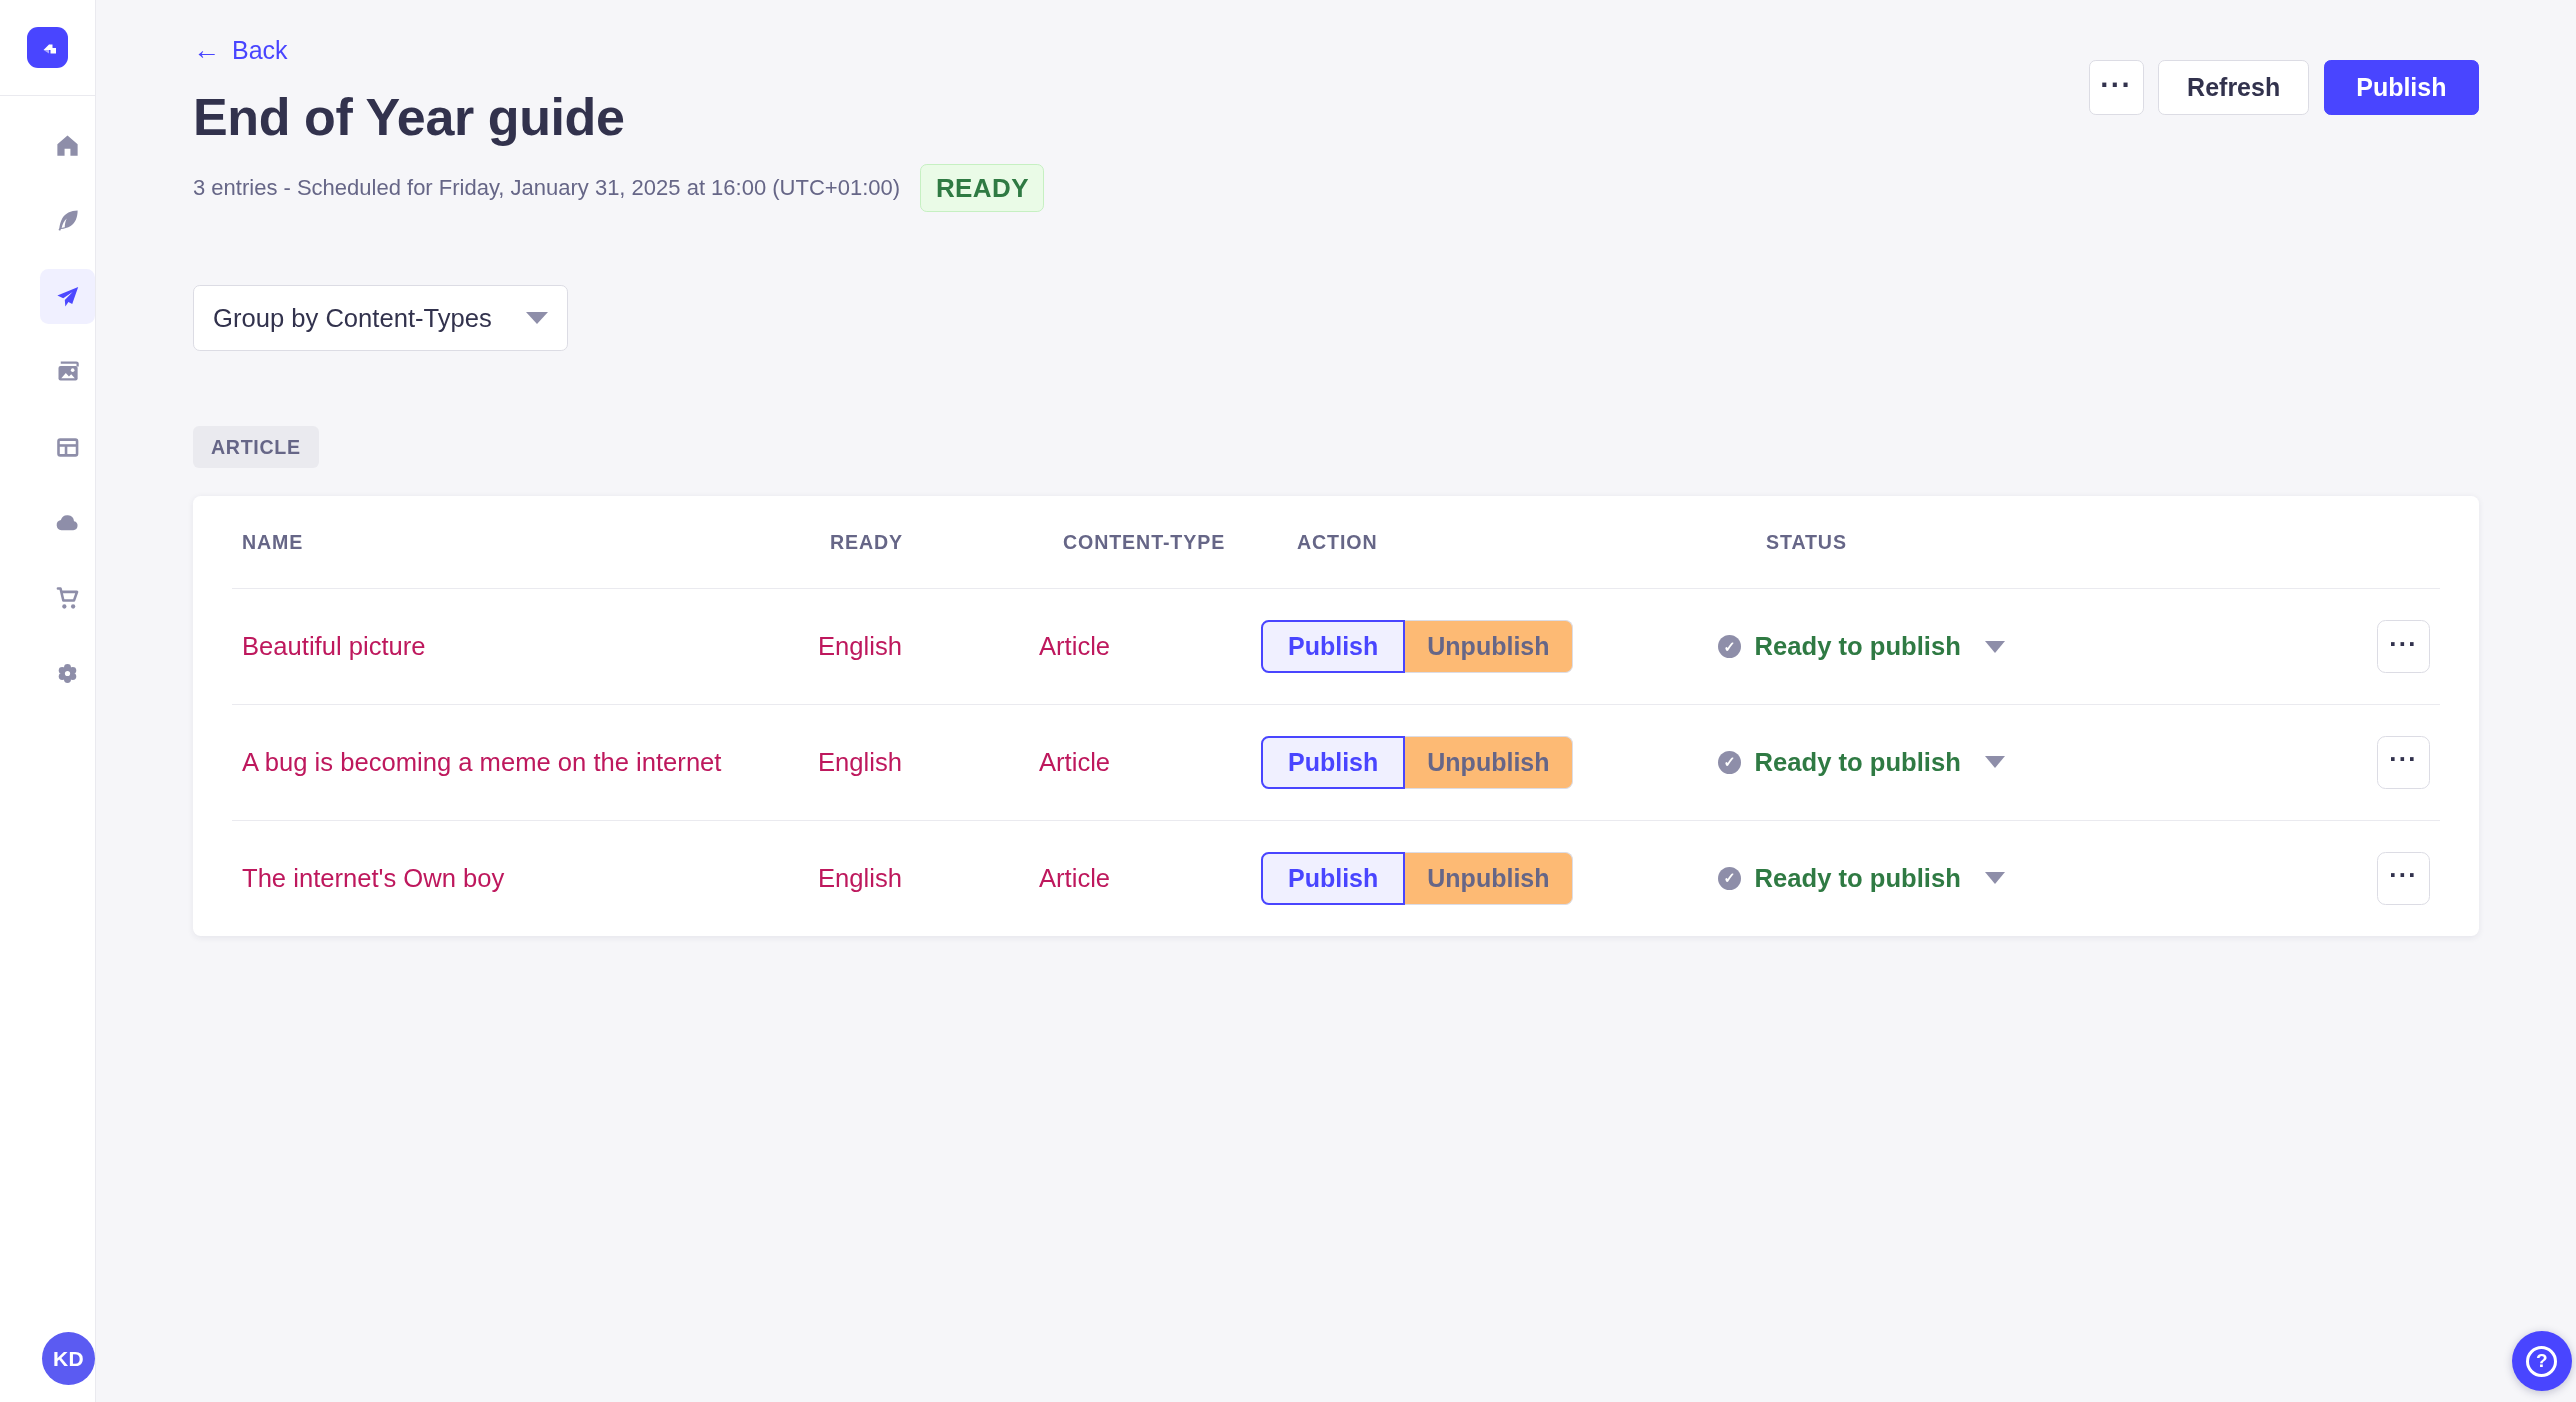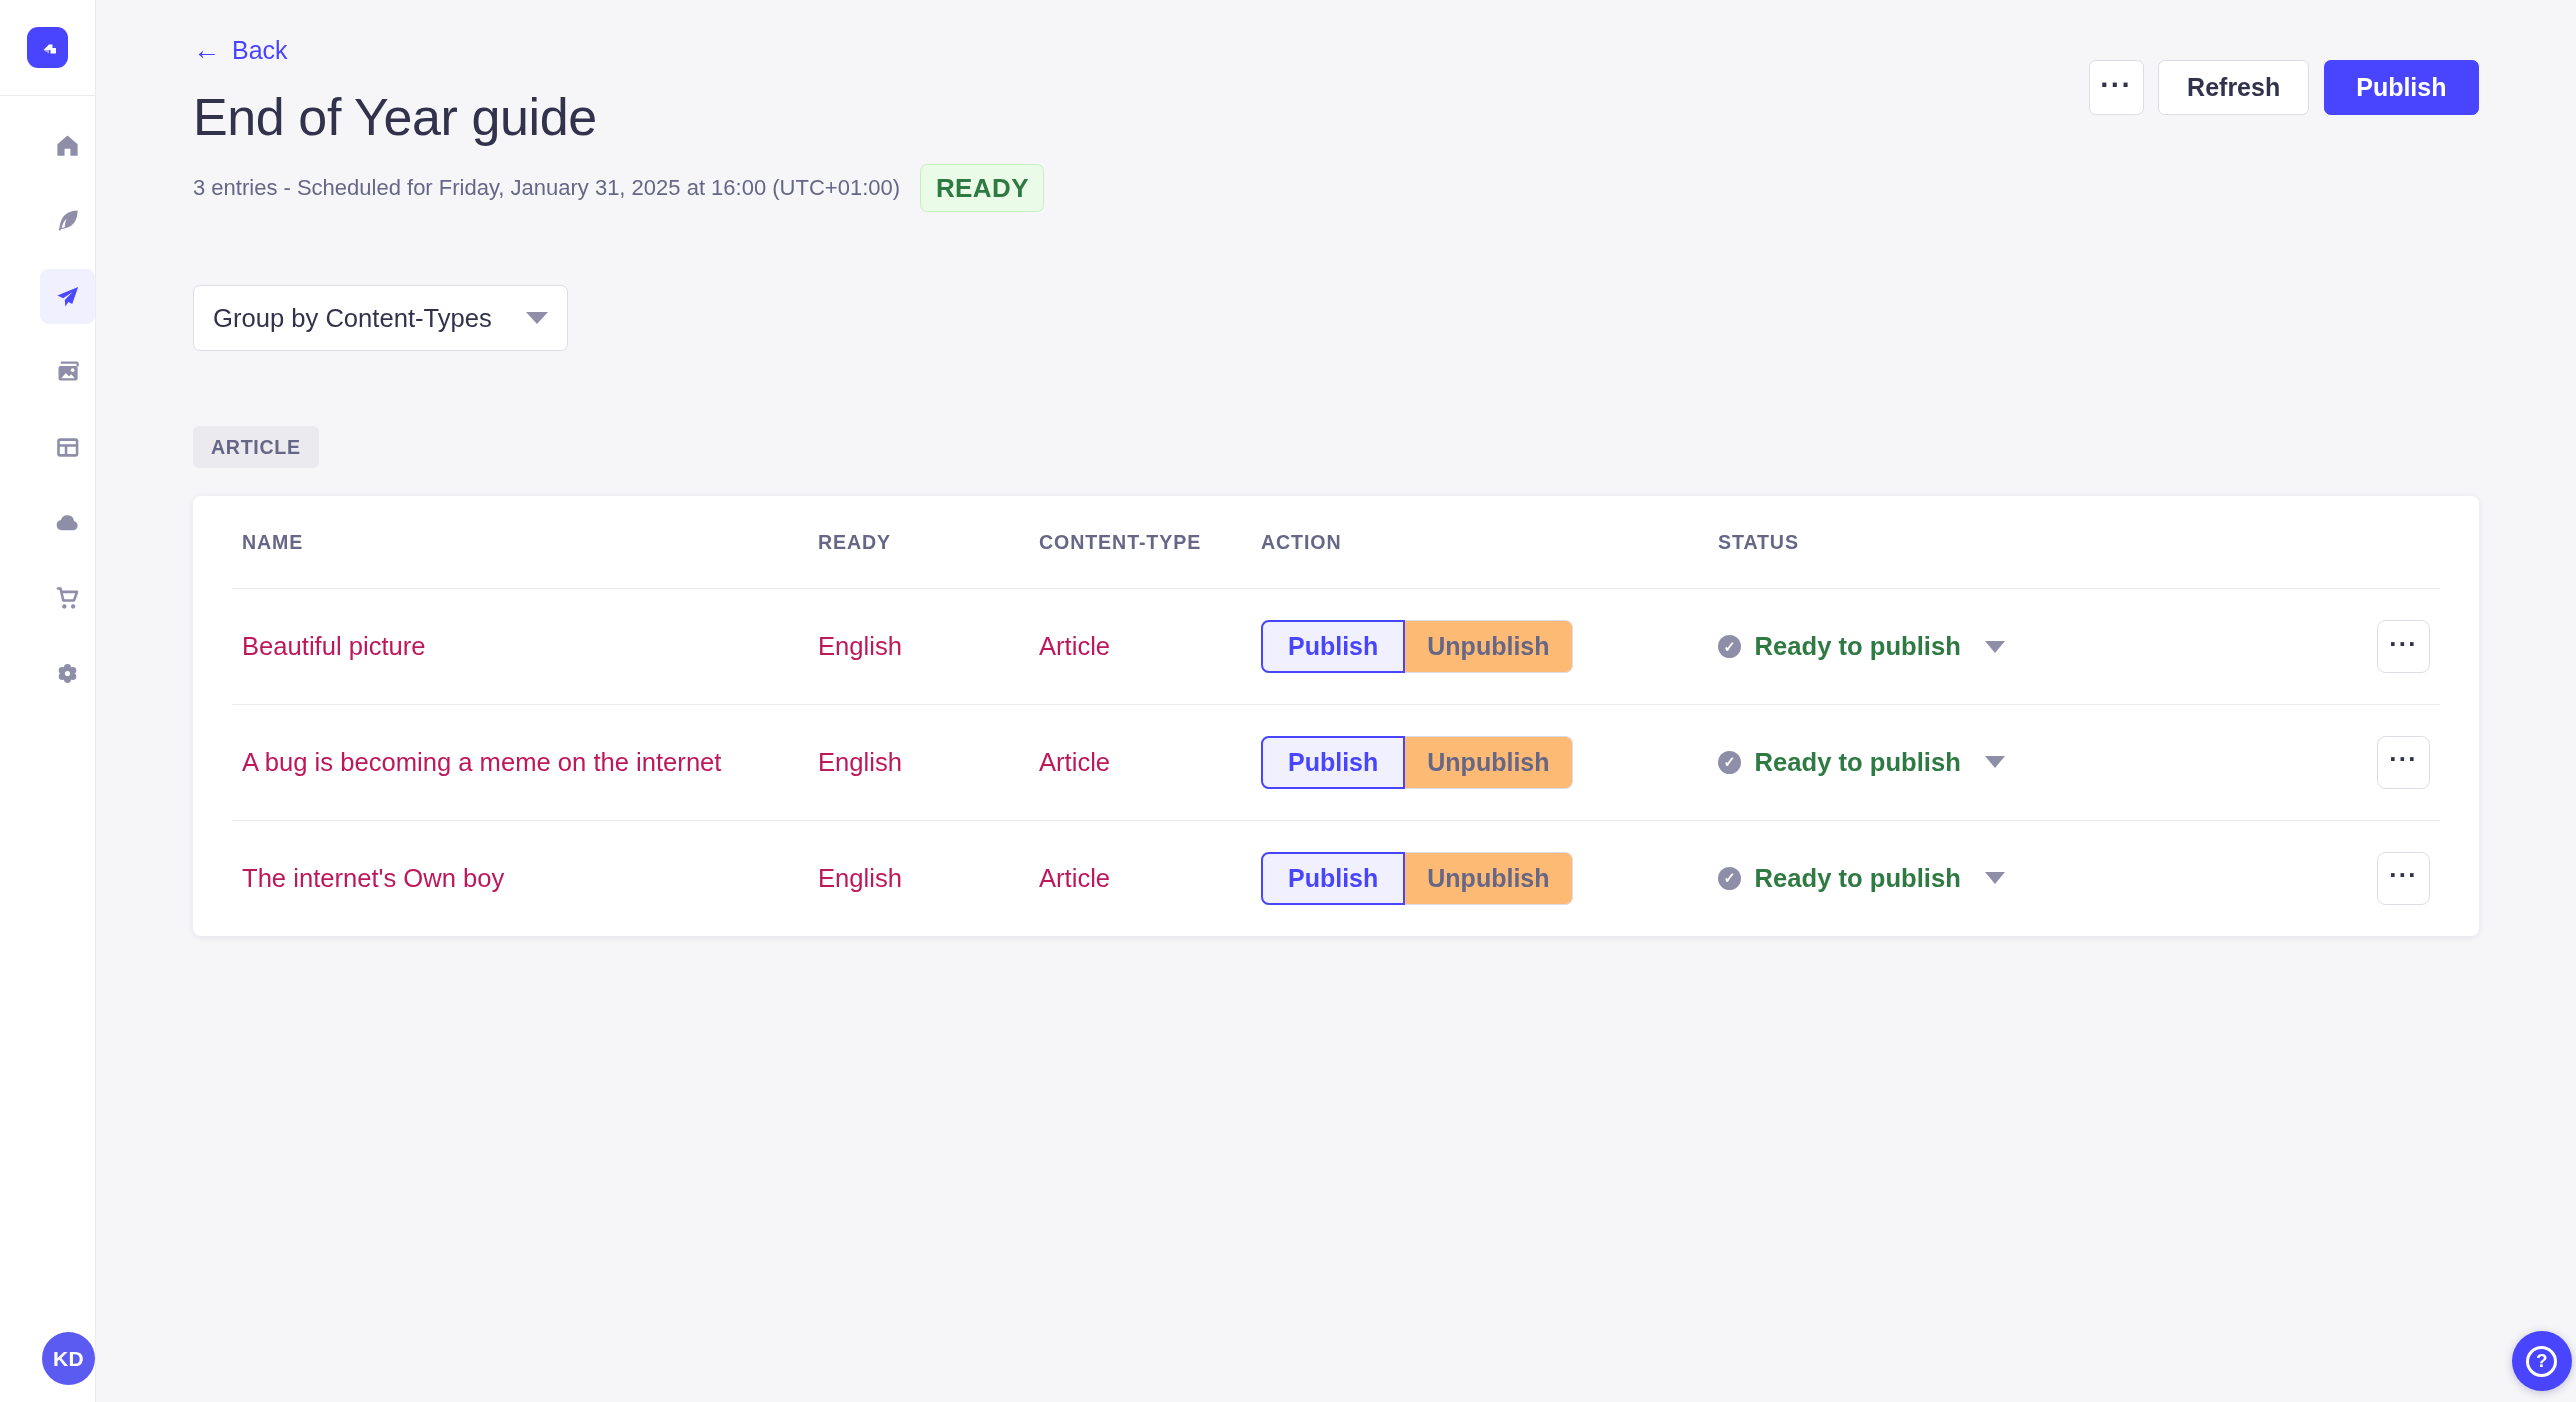--- a/index.html
+++ b/index.html
@@ -46,21 +46,21 @@
 
   .back-row {
     margin-top: 36px; display: inline-flex; align-items: center; gap: 12px;
     color: #4945ff; font-size: 25px; cursor: pointer;
   }
   .back-arrow { font-size: 27px; line-height: 1; }
   .back-label { font-weight: 500; }
 
   .header-bar { position: relative; }
   .page-title {
-    margin-top: 22px; font-size: 52px; font-weight: 400; color: #32324d; letter-spacing: -0.4px;
+    margin-top: 22px; font-size: 52px; font-weight: 700; color: #32324d; letter-spacing: -0.4px;
   }
   .subtitle-row { margin-top: 17px; display: flex; align-items: center; gap: 20.4px; }
   .subtitle { font-size: 22px; color: #666687; }
   .ready-badge {
     background: #eafbe7; border: 1.7px solid #c6f0c2; color: #2f7a43;
     font-size: 26px; font-weight: bold; letter-spacing: 0.4px;
     padding: 7.7px 14.5px; border-radius: 6.8px;
   }
 
   .header-actions {
@@ -99,21 +99,21 @@
     margin-top: 28px; background: #fff; border-radius: 7.7px;
     box-shadow: 0 1.7px 6.8px rgba(33,33,82,0.08);
     overflow: hidden;
   }
   .t-row {
     display: grid;
     grid-template-columns: 576px 221px 222px 457px 1fr 102px;
     align-items: center;
     padding: 0 49px;
   }
-  .t-head { height: 92px; }
+  .t-head { height: 92px; gap: 12px; }
   .t-head .t-cell {
     font-size: 19.6px; font-weight: bold; letter-spacing: 0.9px; color: #666687;
   }
   .t-divider { height: 0.9px; background: #eaeaef; margin: 0 39px; }
   .t-body-row { height: 115px; }
   .t-cell { font-size: 25.6px; color: #be185d; }
 
   .seg { display: inline-flex; }
   .seg-btn {
     height: 53px; display: inline-flex; align-items: center; justify-content: center;

